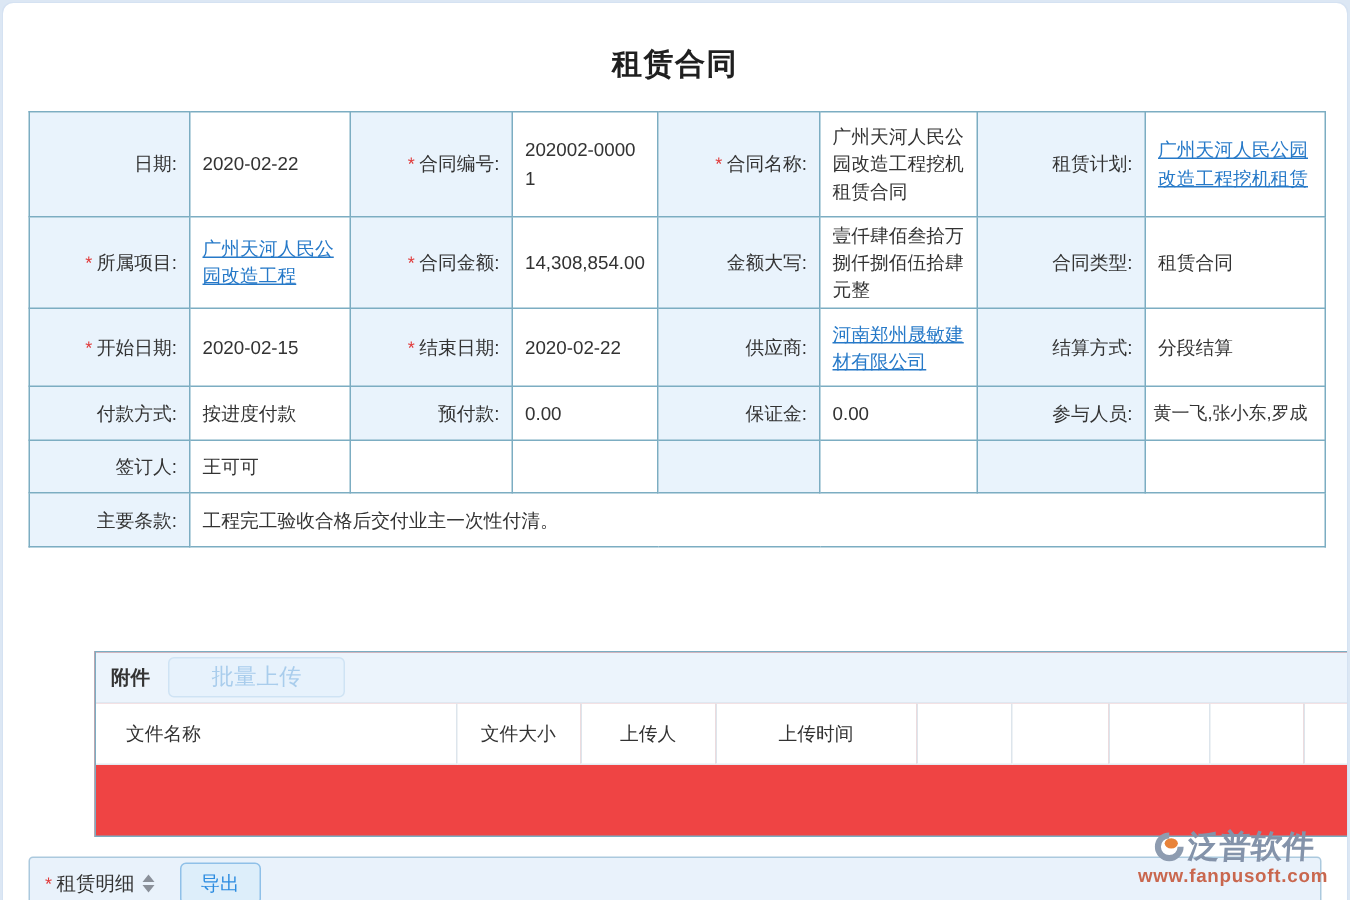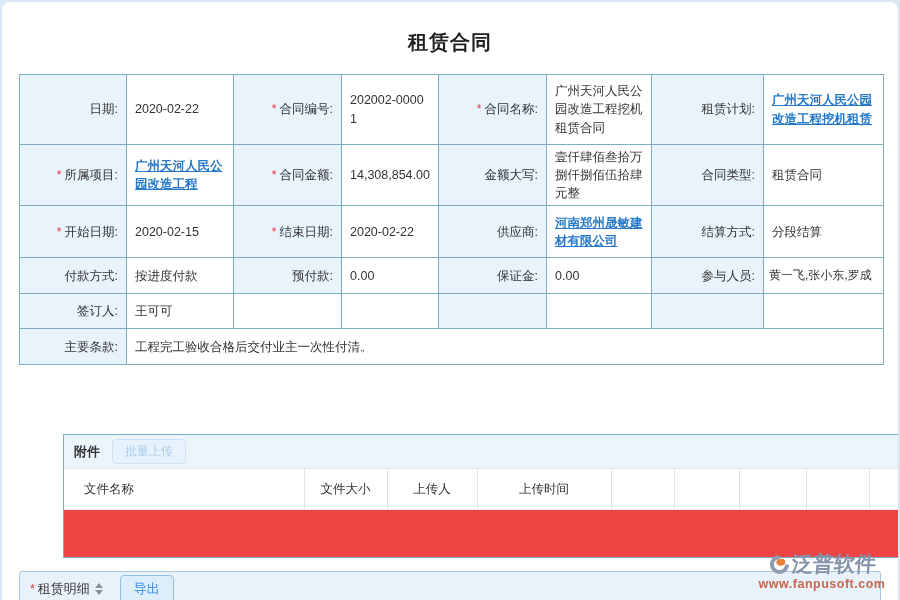--- a/index.html
+++ b/index.html
@@ -33,34 +33,34 @@
   .info-table td.sechead{
     background:#e9f3fc;text-align:left;padding:6px 12px;height:16px;
     color:#333;
   }
   .info-table td.lbl{background:#e9f3fc;text-align:right;}
   .info-table td.lbl.white{background:#ffffff;}
   .info-table td.val{background:#ffffff;text-align:left;}
   .rh1{height:70px}.rh2{height:54px}.rh3{height:52px}
   .rh4{height:36px}.rh5{height:35px}.rh6{height:36px}.rh7{height:36px}
   .req{color:#e03a3a;margin-right:3px;font-size:12px;}
-  a.lnk{color:#2679c8;text-decoration:underline;cursor:pointer;font-weight:bold;}
+  a.lnk{color:#2679c8;text-decoration:underline;cursor:pointer;}
   
   .attach{
     position:absolute;left:17px;top:432px;width:862px;height:122px;
     border:1px solid #7cadc2;background:#ef4444;margin-left:44px;
   }
   .attach-head{
     height:33px;background:#ecf4fc;border-bottom:1px solid #dfe8f1;
     display:flex;align-items:center;padding-left:10px;gap:12px;
   }
   .attach-title{font-size:13px;font-weight:bold;color:#333;}
   .btn-batch{
     background:#e7f2fc;border:1px solid #cfe3f4;color:#a9cdec;
-    border-radius:4px;font-size:12px;padding:3px 12px;cursor:default;
+    border-radius:4px;font-size:15px;padding:3px 28px;cursor:default;
     font-family:inherit;
   }
   .attach-table{width:100%;border-collapse:collapse;table-layout:fixed;}
   .attach-table th{
     font-size:12.5px;color:#333;font-weight:normal;height:38px;
     border-left:1px solid #dde5ec;border-bottom:1px solid #e4eaf0;
     text-align:center;background:#fff;
   }
   .attach-table th:first-child{border-left:none;text-align:left;padding-left:20px;}
   

